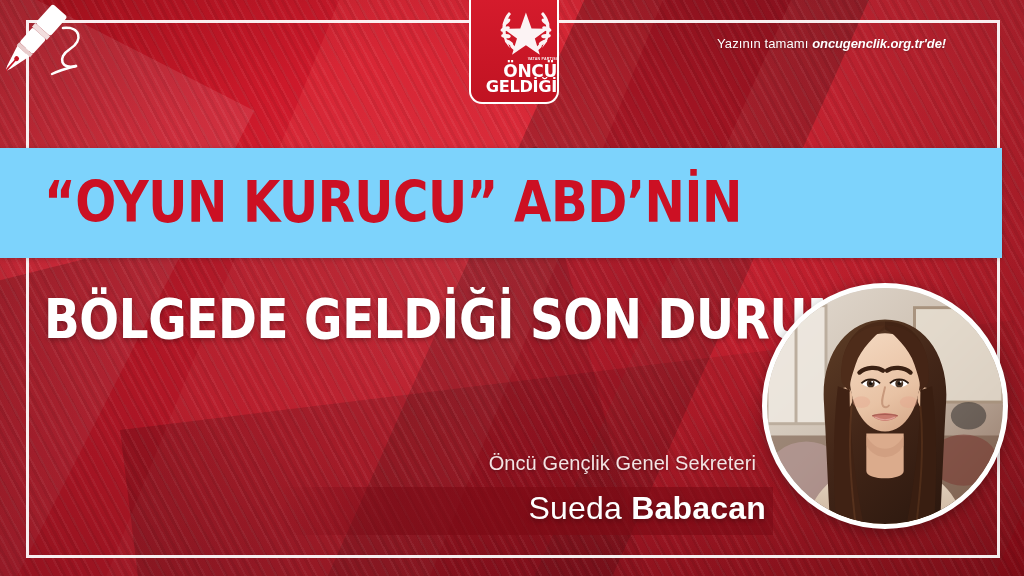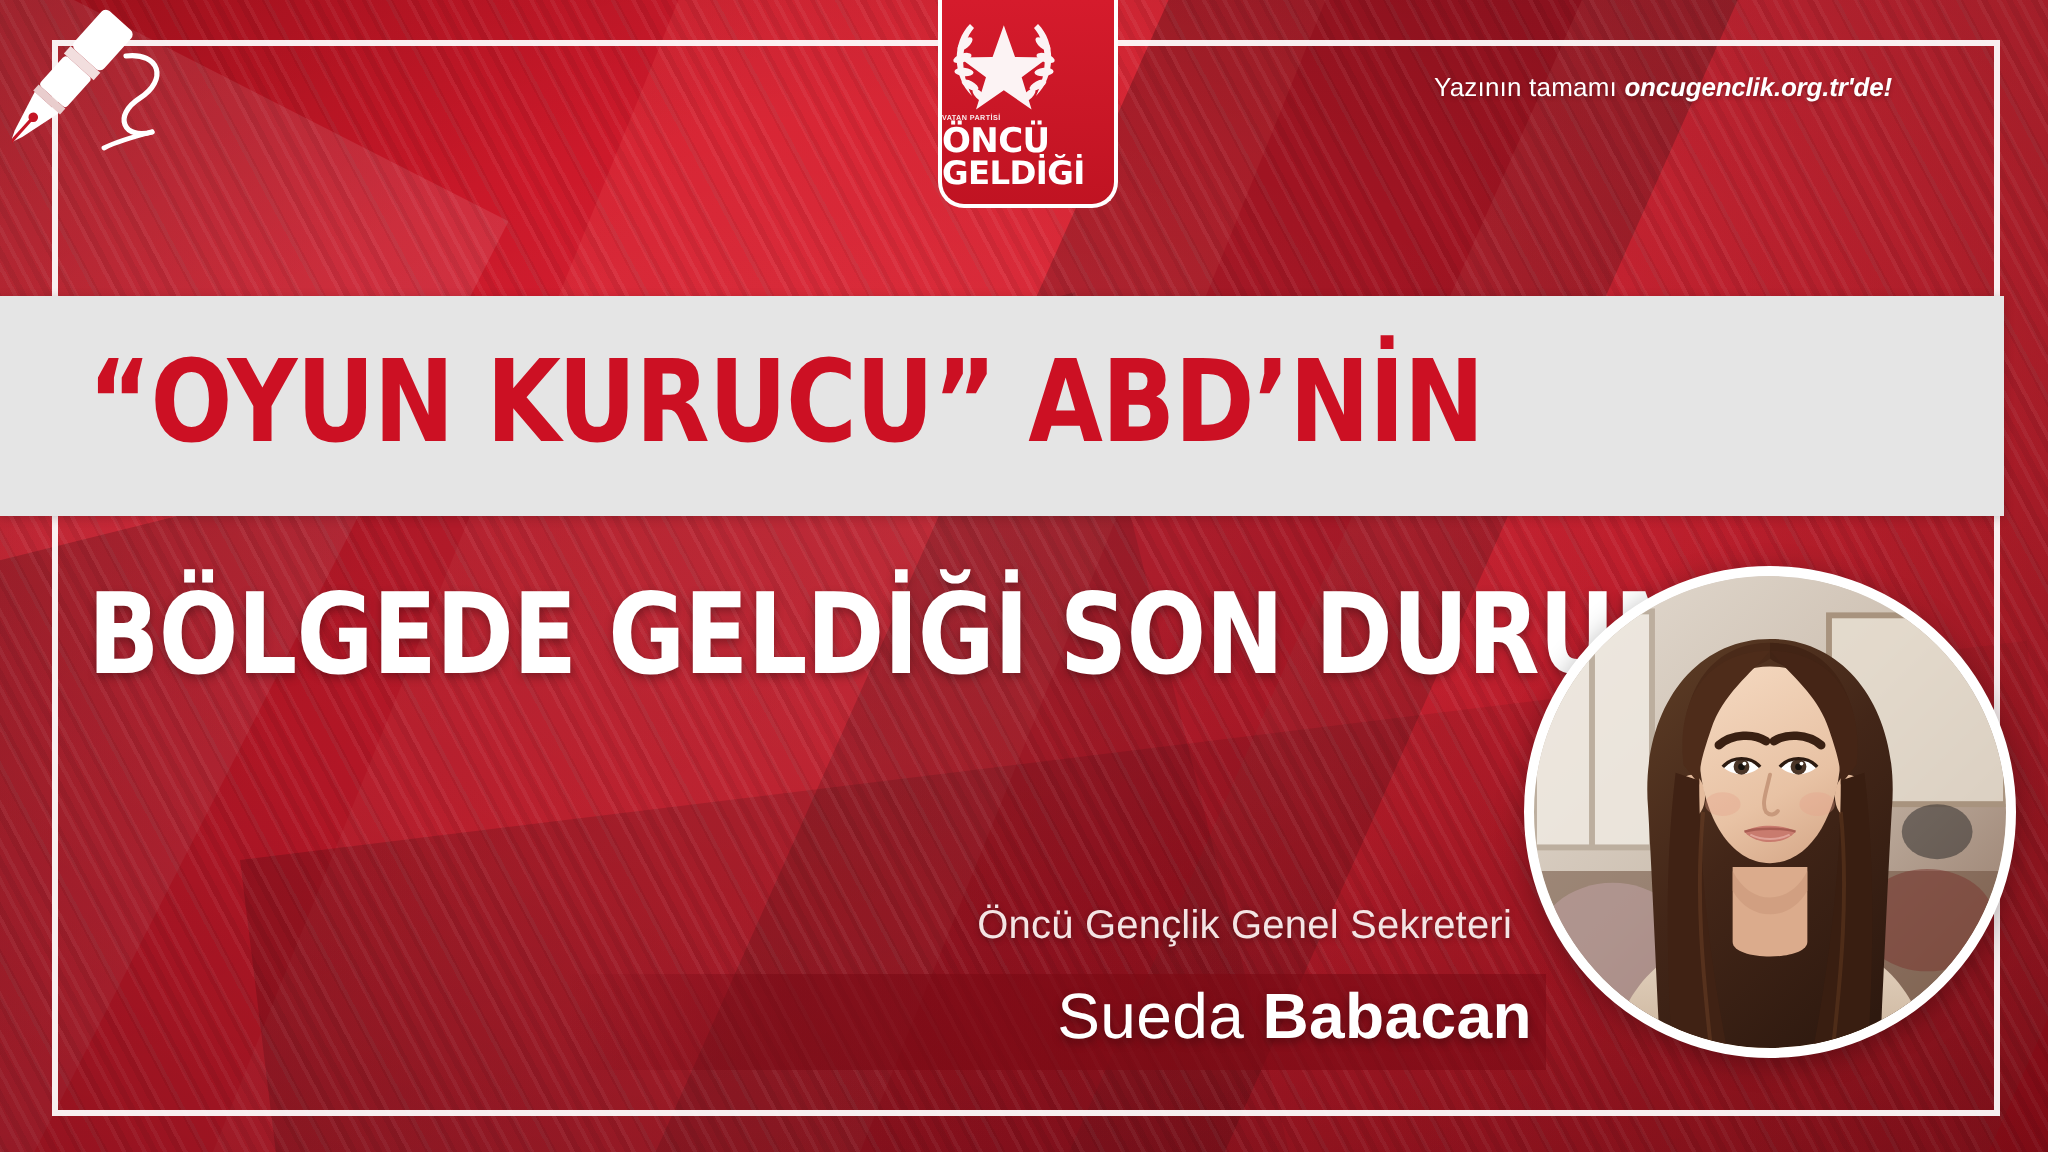--- a/index.html
+++ b/index.html
@@ -92,21 +92,21 @@
   .pen-wrap { position:absolute; left:6px; top:4px; width:110px; height:96px; }
 
   
   .logo {
     position:absolute; left:469px; top:0px;
     width:90px; height:104px;
     border:2.5px solid #ffffff;
     border-top:none;
     border-radius:0 0 13px 13px;
     background:linear-gradient(180deg,#d51b2c 0%,#c01322 100%);
-    display:flex; flex-direction:column; align-items:flex-start;
+    display:flex; flex-direction:column; align-items:flex-end;
     padding-top:5px;
   }
   .logo-emblem { width:62px; height:52px; position:relative; }
   .logo-micro {
     font-size:3.6px; letter-spacing:.22px; color:#fff; font-weight:700;
     margin-top:1px; white-space:nowrap; line-height:1;
     opacity:.92;
   }
   .logo-word {
     color:#fff; font-weight:800; line-height:.96;
@@ -121,21 +121,21 @@
     position:absolute; right:78px; top:36px;
     color:#ffffff; font-size:13px; letter-spacing:.1px;
     white-space:nowrap;
     text-shadow:0 1px 2px rgba(0,0,0,.25);
   }
   .tagline b { font-weight:800; font-style:italic; letter-spacing:-.1px; }
 
   
   .band-white {
     position:absolute; left:0; top:148px; width:1002px; height:110px;
-    background:#e5e5e5;
+    background:#7dd3fc;
     box-shadow:0 1px 5px rgba(0,0,0,.18);
   }
   .band-white .txt {
     position:absolute; left:44px; top:50%; transform:translateY(-52%);
     color:#cc1023;
     font-family:"DejaVu Sans Condensed","Liberation Sans Narrow","Liberation Sans",sans-serif;
     font-weight:800;
     font-size:57px;
     letter-spacing:-.5px;
     white-space:nowrap;

